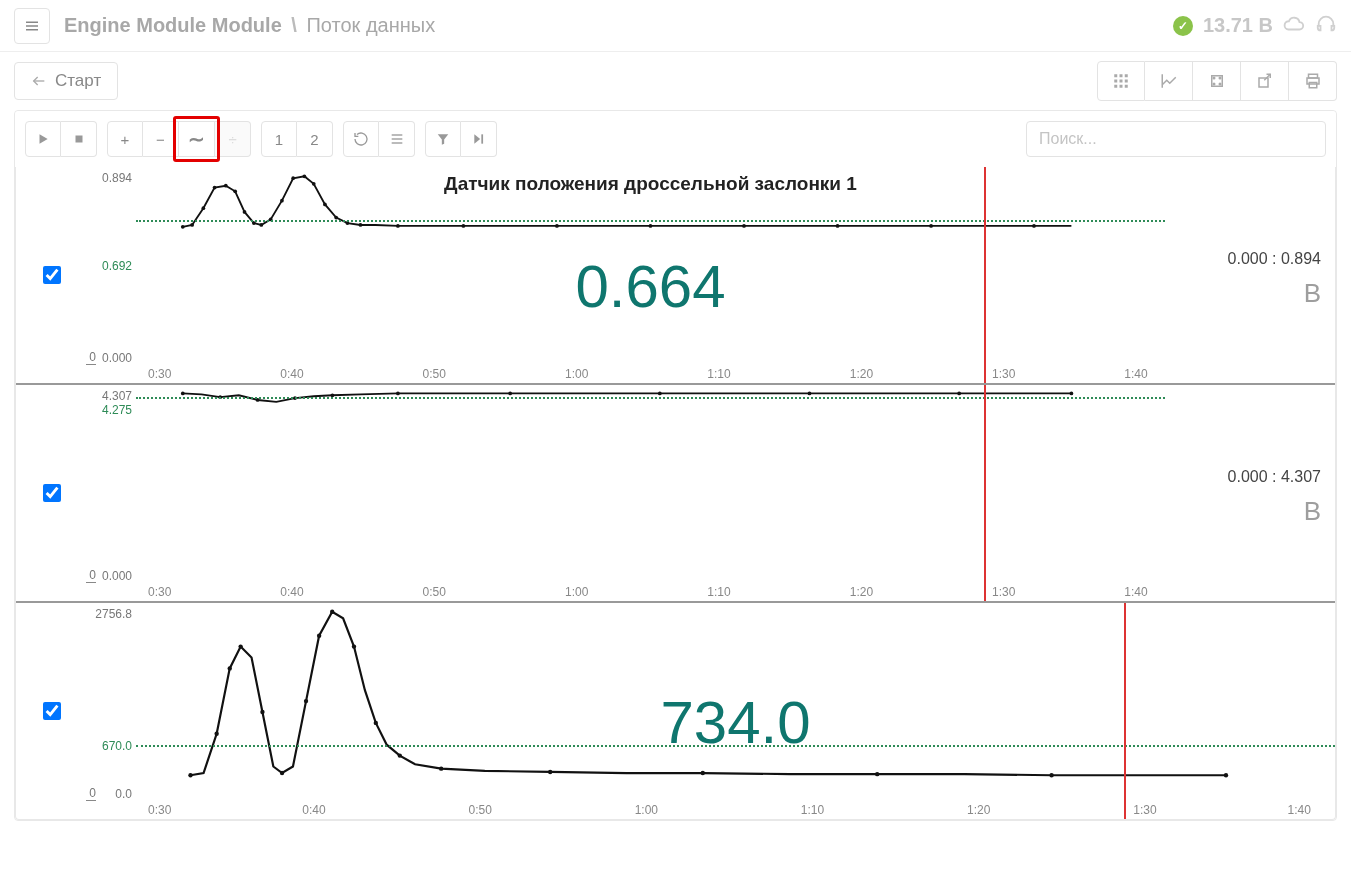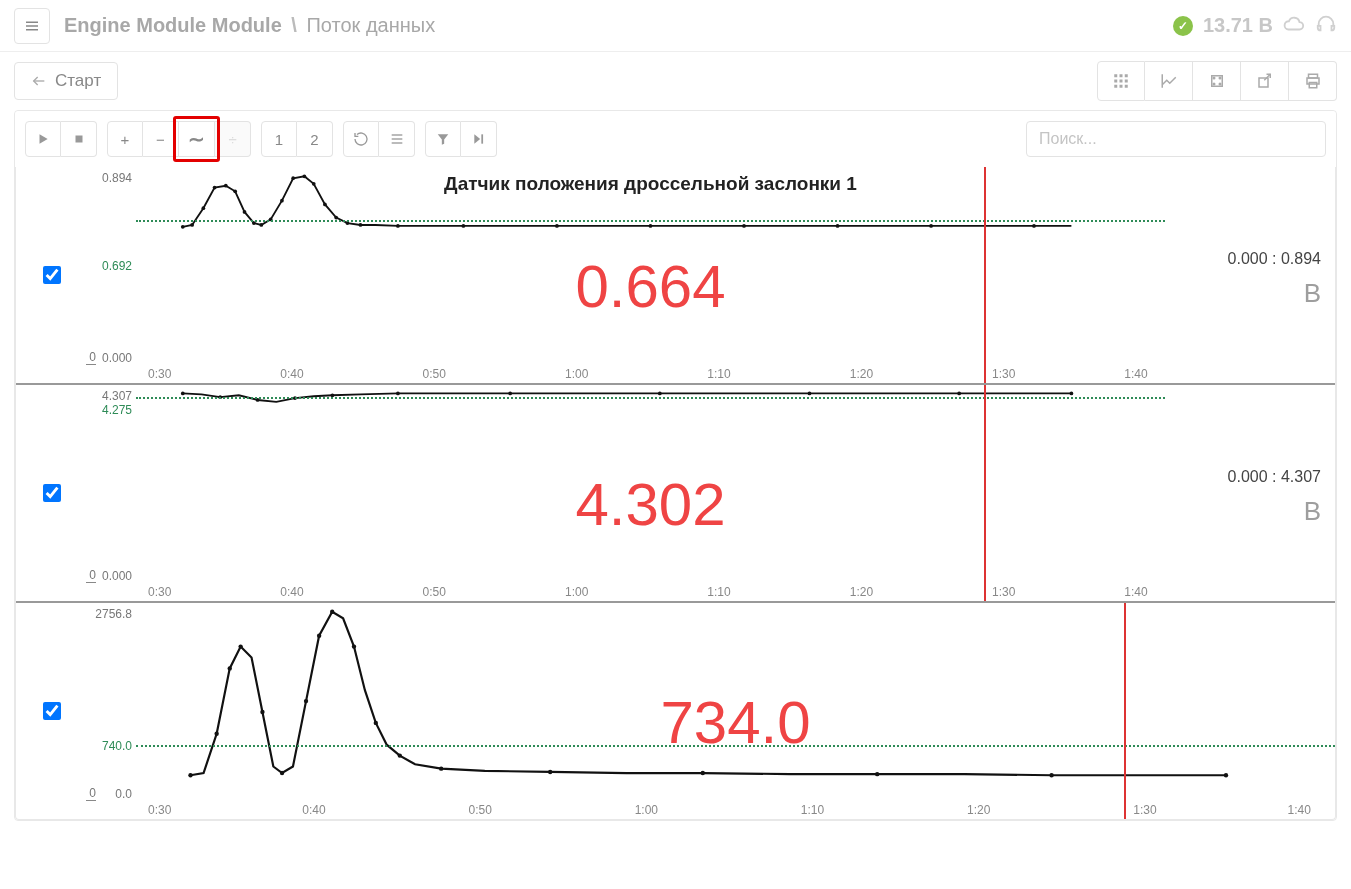--- a/index.html
+++ b/index.html
@@ -49,21 +49,21 @@
   .chart-row:last-child { border-bottom:none; }
   .chk-cell { width:70px; display:flex; align-items:center; justify-content:center; }
   .chk-cell input { width:18px; height:18px; }
   .ylabels { width:50px; position:relative; font-size:12px; color:#777; text-align:right; padding-right:4px; }
   .ylabels .ymax { position:absolute; top:4px; right:4px; }
   .ylabels .yref { position:absolute; right:4px; font-size:12px; }
   .ylabels .ymin { position:absolute; bottom:18px; right:4px; }
   .plot { flex:1; position:relative; height:216px; }
   .plot svg { position:absolute; inset:0; }
   .plot-title { position:absolute; top:6px; left:0; right:0; text-align:center; font-size:19px; font-weight:600; color:#222; z-index:3; }
-  .plot-big { position:absolute; top:55%; left:50%; transform:translate(-50%,-50%); font-size:60px; font-weight:400; color:#ef4444; z-index:2; }
+  .plot-big { position:absolute; top:55%; left:50%; transform:translate(-50%,-50%); font-size:60px; font-weight:400; color:#0f766e; z-index:2; }
   .refline { position:absolute; left:0; right:0; border-top:2px dotted #2e8b57; z-index:1; }
   .cursor-line { position:absolute; top:0; bottom:0; width:0; border-left:2px solid #d33; z-index:4; }
   .rpanel { width:170px; position:relative; font-size:16px; color:#444; }
   .rpanel .range { position:absolute; top:50%; right:14px; transform:translateY(-50%); white-space:nowrap; margin-top:-16px; }
   .rpanel .unit { position:absolute; top:50%; right:14px; transform:translateY(-50%); margin-top:18px; font-size:26px; color:#9e9e9e; }
   .xticks { position:absolute; left:12px; right:0; bottom:0; height:18px; font-size:12px; color:#888; }
   .xticks span { position:absolute; bottom:2px; }
 
   
   .tool-and-charts { border:1px solid #e8e8e8; border-radius:4px; }
@@ -293,21 +293,20 @@
       </div>
       <div class="ylabels">
         <span class="ymax">4.307</span>
         <span class="yref" style="top:18px;color:#2e8b57;">4.275</span>
         <span class="ymin">0.000</span>
         <span style="position:absolute;bottom:18px;right:40px;border-bottom:1px solid #888;width:10px;">0</span>
       </div>
       <div class="plot">
         <div class="refline" style="top:12px;"></div>
         <div class="cursor-line" style="left:82.4%;"></div>
-        <div class="plot-big">4.302</div>
         <svg viewBox="0 0 1100 216" preserveAspectRatio="none">
           <polyline fill="none" stroke="#111" stroke-width="2" points="50,9 70,10 90,13 110,11 130,16 150,18 170,14 190,12 210,11 240,10 280,9 330,9 400,9 480,9 560,9 640,9 720,9 800,9 880,9 960,9 1000,9"></polyline>
           <g fill="#111">
             <circle cx="50" cy="9" r="2"></circle>
                 <circle cx="90" cy="13" r="2"></circle>
                 <circle cx="130" cy="16" r="2"></circle>
                 <circle cx="170" cy="14" r="2"></circle>
                 <circle cx="210" cy="11" r="2"></circle>
                 <circle cx="280" cy="9" r="2"></circle>
                 <circle cx="400" cy="9" r="2"></circle>
@@ -333,21 +332,21 @@
         <div class="unit">В</div>
       </div>
     </div>
 
     <div class="chart-row">
       <div class="chk-cell">
         <input type="checkbox" checked="" style="">
       </div>
       <div class="ylabels">
         <span class="ymax">2756.8</span>
-        <span class="yref" style="top:136px;color:#2e8b57;">740.0</span>
+        <span class="yref" style="top:136px;color:#2e8b57;">670.0</span>
         <span class="ymin">0.0</span>
         <span style="position:absolute;bottom:18px;right:40px;border-bottom:1px solid #888;width:10px;">0</span>
       </div>
       <div class="plot">
         <div class="refline" style="top:142px;"></div>
         <div class="cursor-line" style="left:82.4%;"></div>
         <div class="plot-big">734.0</div>
         <svg viewBox="0 0 1100 216" preserveAspectRatio="none">
           <polyline fill="none" stroke="#111" stroke-width="2" points="50,158 62,156 74,120 86,60 96,40 106,50 116,100 126,150 134,156 144,150 156,90 168,30 180,8 190,14 200,40 210,80 220,110 230,130 242,140 256,148 280,152 320,154 380,155 450,156 520,156 600,157 680,157 760,157 840,158 920,158 1000,158"></polyline>
           <g fill="#111">

